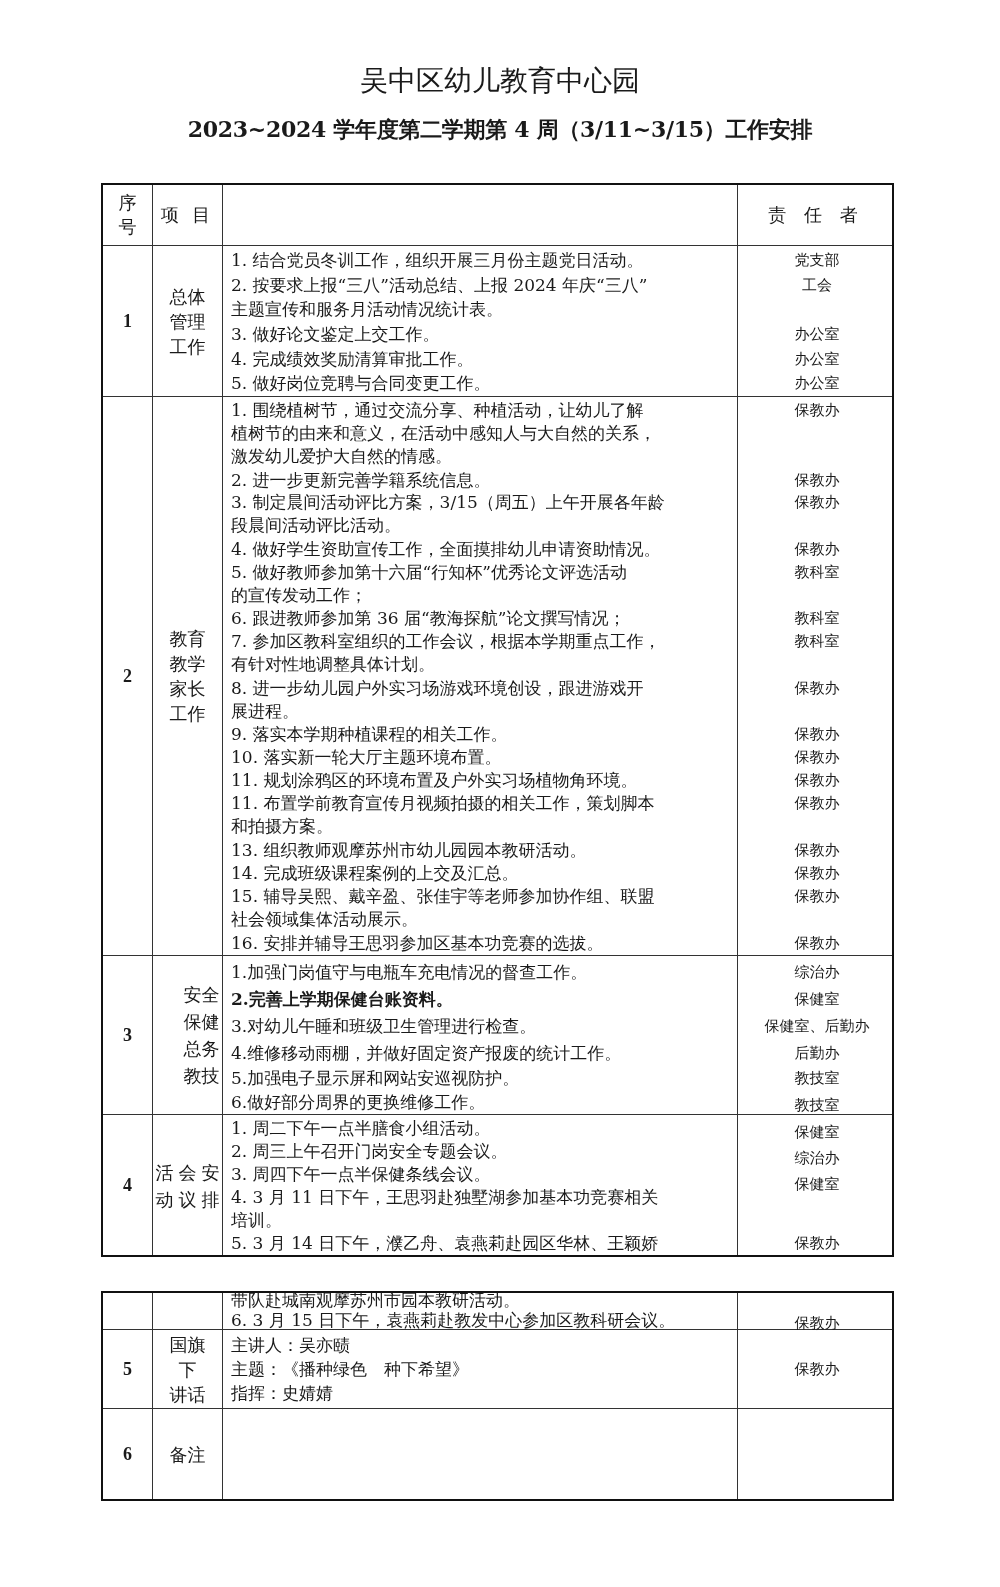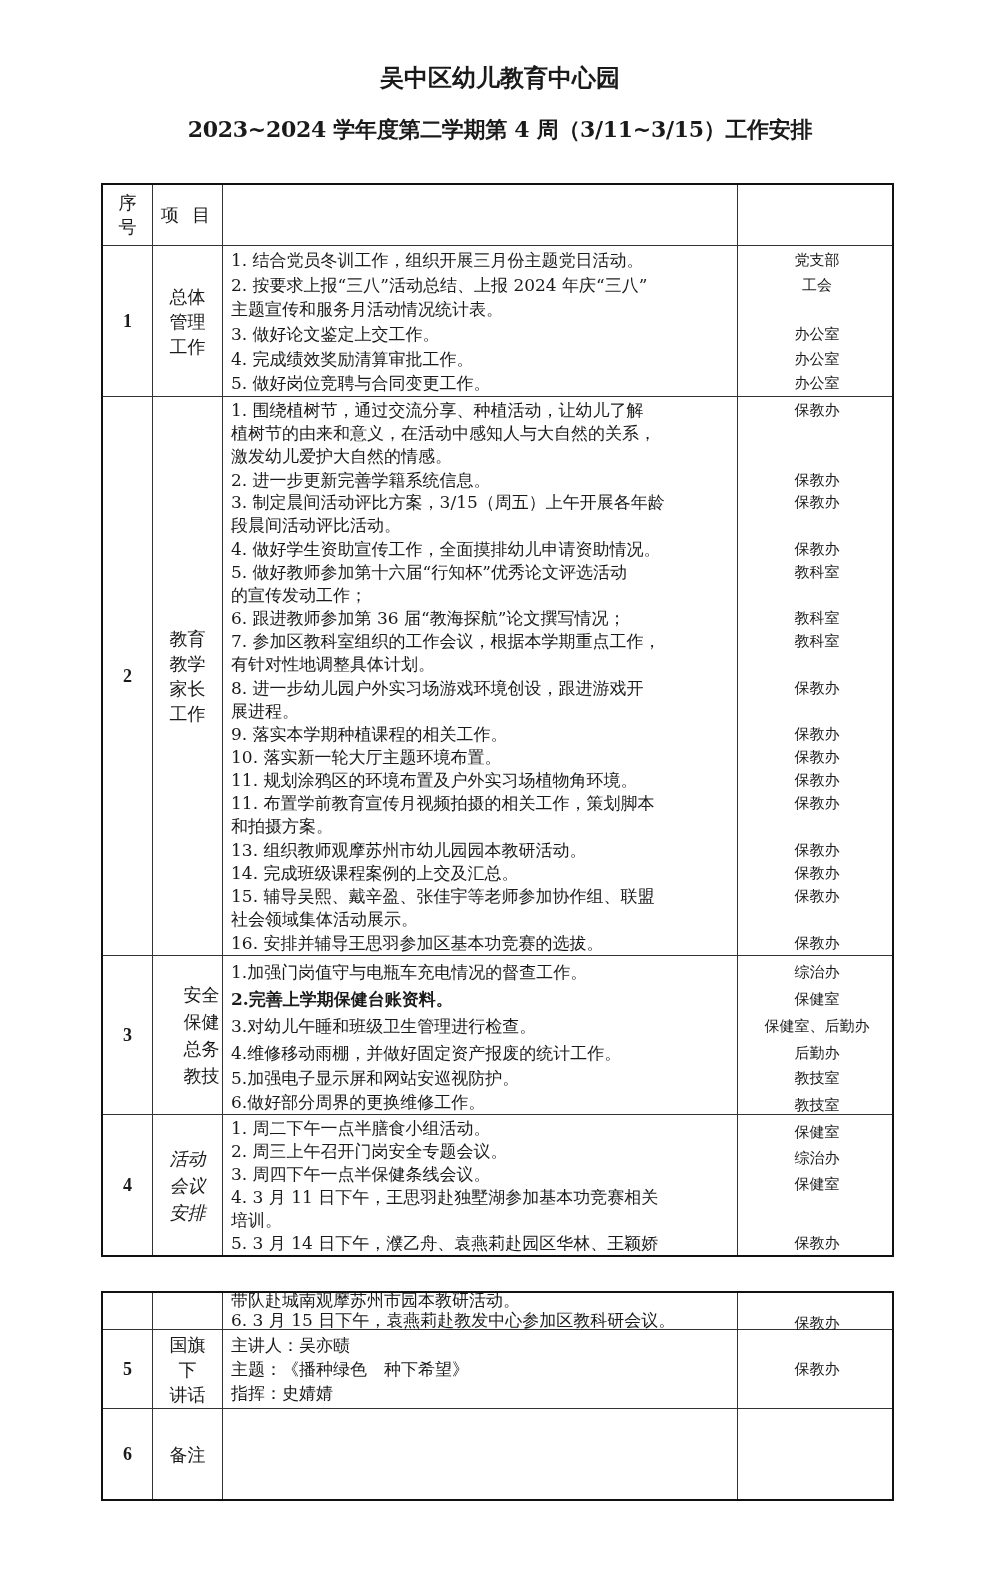--- a/index.html
+++ b/index.html
@@ -1,19 +1,19 @@
 <!DOCTYPE html>
 <html><head>
 <meta charset="utf-8">
 <style>
   html, body { margin: 0; padding: 0; background: #ffffff; }
   body { width: 1000px; height: 1587px; position: relative; overflow: hidden;
          font-family: "DejaVu Serif", "Liberation Serif", serif; color: #1a1a1a; }
   .title { position: absolute; left: 0; width: 1000px; text-align: center; }
-  .t1 { top: 62px; font-size: 24px; font-weight: bold; }
+  .t1 { top: 62px; font-size: 28px; }
   .t2 { top: 115px; font-size: 22px; font-weight: bold; letter-spacing: -0.3px; }
   .tbl { position: absolute; left: 101px; width: 793px; border: 2.5px solid #111; box-sizing: border-box; }
   .vline { position: absolute; top: 0; bottom: 0; width: 0; border-left: 1px solid #333; }
   .hline { position: absolute; left: 0; right: 0; height: 0; border-top: 1px solid #333; }
   .cell { position: absolute; display: flex; align-items: center; justify-content: center; text-align: center; }
   .hdr { font-size: 18px; letter-spacing: 6px; }
   .seq { font-size: 18px; font-weight: bold; font-family: "Liberation Serif", serif; }
   .cat { font-size: 18px; line-height: 25px; }
   .line { position: absolute; left: 128px; font-size: 17px; white-space: nowrap; line-height: 22px; }
   .resp { position: absolute; left: 636px; width: 156px; text-align: center; font-size: 15px; line-height: 22px; white-space: nowrap; }
@@ -29,20 +29,21 @@
   <div class="vline" style="left:49px;"></div>
   <div class="vline" style="left:119px;"></div>
   <div class="vline" style="left:634px;"></div>
   <div class="hline" style="top:60px;"></div>
   <div class="hline" style="top:211px;"></div>
   <div class="hline" style="top:770px;"></div>
   <div class="hline" style="top:929px;"></div>
 
   <div class="cell" style="left:0;top:0;width:49px;height:60px;font-size:18px;line-height:24px;padding:0 12px;box-sizing:border-box;">序号</div>
   <div class="cell hdr" style="left:50px;top:0;width:69px;height:60px;letter-spacing:4px;">项 目</div>
+  <div class="cell hdr" style="left:635px;top:0;width:156px;height:60px;">责 任 者</div>
 
   <div>
     <div class="cell seq" style="left:0;top:61px;width:49px;height:150px;">1</div>
     <div class="cell cat" style="left:50px;top:61px;width:69px;height:150px;flex-direction:column;">
       <span>总体</span>
       <span>管理</span>
       <span>工作</span>
     </div>
     <div class="line" style="top:64px;">1. 结合党员冬训工作，组织开展三月份主题党日活动。</div>
     <div class="line" style="top:89px;">2. 按要求上报“三八”活动总结、上报 2024 年庆“三八”</div>
@@ -124,21 +125,21 @@
     <div class="resp" style="top:776px;">综治办</div>
     <div class="resp" style="top:803px;">保健室</div>
     <div class="resp small" style="top:830px;">保健室、后勤办</div>
     <div class="resp" style="top:857px;">后勤办</div>
     <div class="resp" style="top:882px;">教技室</div>
     <div class="resp" style="top:909px;">教技室</div>
   </div>
 
   <div>
     <div class="cell seq" style="left:0;top:930px;width:49px;height:141px;">4</div>
-    <div class="cell cat" style="left:50px;top:930px;width:69px;height:141px;flex-direction:column;line-height:27px;font-style:italic;">
+    <div class="cell cat" style="left:50px;top:930px;width:69px;height:141px;flex-direction:row;line-height:27px;">
       <span>活动</span>
       <span>会议</span>
       <span>安排</span>
     </div>
     <div class="line" style="top:932px;">1. 周二下午一点半膳食小组活动。</div>
     <div class="line" style="top:955px;">2. 周三上午召开门岗安全专题会议。</div>
     <div class="line" style="top:978px;">3. 周四下午一点半保健条线会议。</div>
     <div class="line" style="top:1001px;">4. 3 月 11 日下午，王思羽赴独墅湖参加基本功竞赛相关</div>
     <div class="line" style="top:1024px;">培训。</div>
     <div class="line" style="top:1047px;">5. 3 月 14 日下午，濮乙舟、袁燕莉赴园区华林、王颖娇</div>

